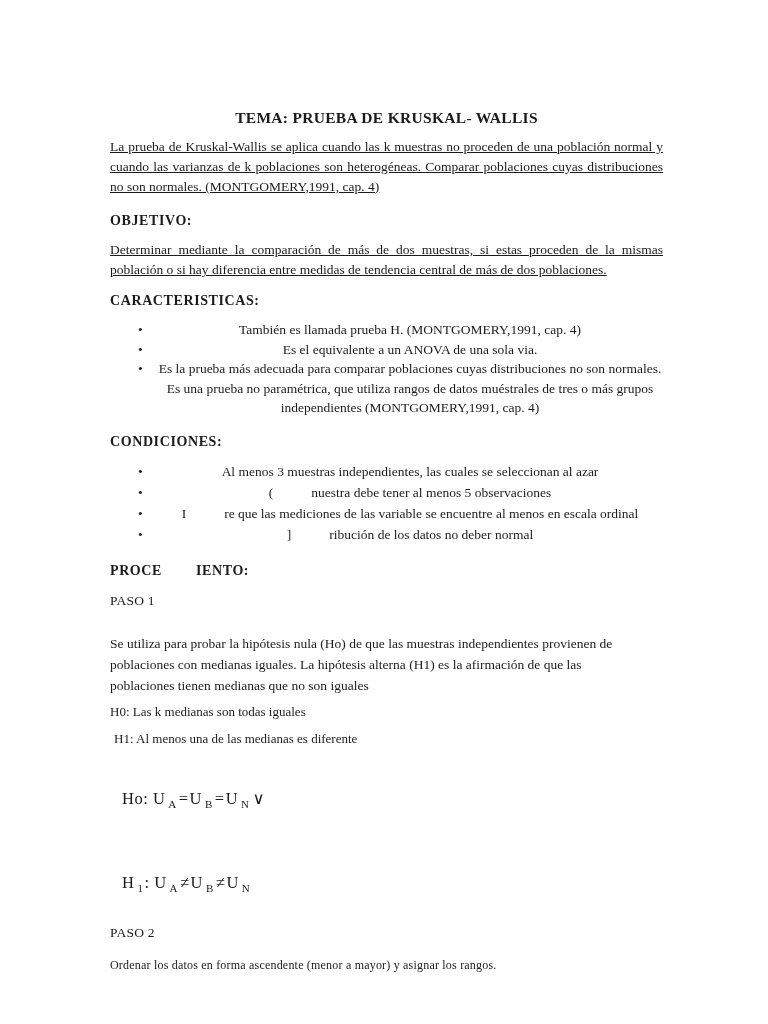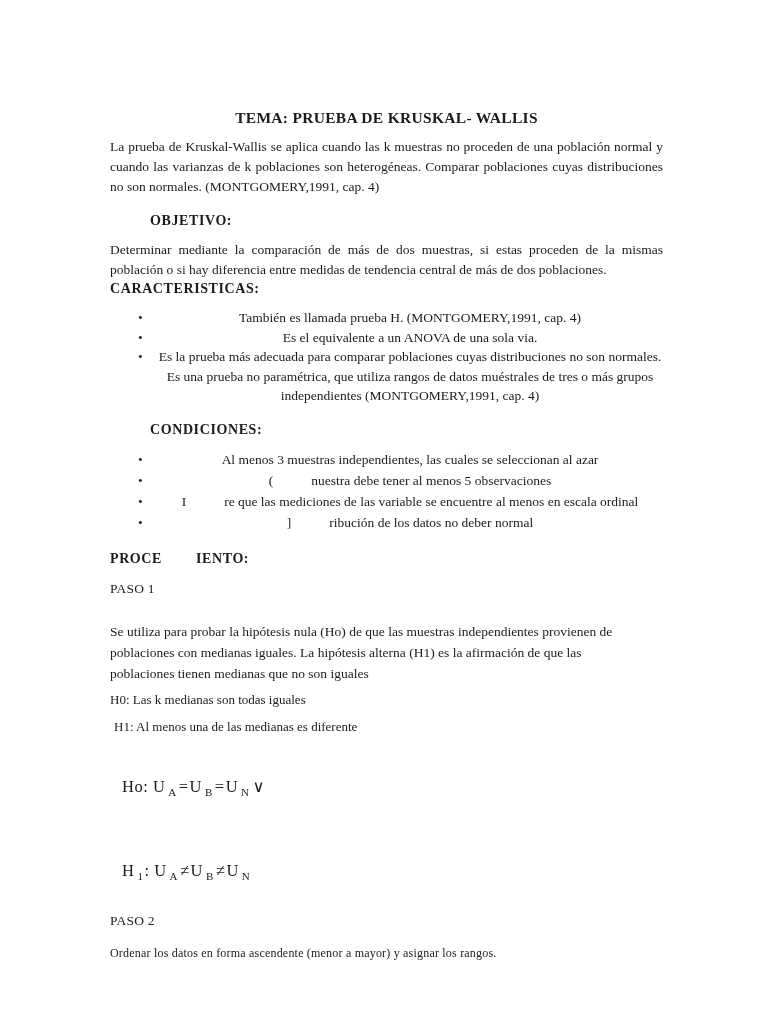--- a/index.html
+++ b/index.html
@@ -21,26 +21,28 @@
   .doc-title{
     font-size:15.5px;font-weight:bold;
     text-align:center;letter-spacing:0.3px;
     line-height:16px;margin:0;
   }
   p{margin:0;}
   .para-just{
     margin-top:11px;
     font-size:13.5px;line-height:20px;
     text-align:justify;
+    text-decoration:underline;
   }
   .sec-heading{
+    margin-top:12px;
     font-size:14px;font-weight:bold;letter-spacing:0.6px;
     line-height:17px;
   }
-  .sec-heading.mt-lg{margin-top:15px;margin-left:40px;}
+  .sec-heading.mt-lg{margin-top:15px;}
   ul.blist{
     list-style:none;margin:11px 0 0 0;padding:0;
     font-size:13.5px;
     text-align:center;
   }
   ul.blist li{
     position:relative;
     padding-left:47px;
     line-height:19.5px;
   }

